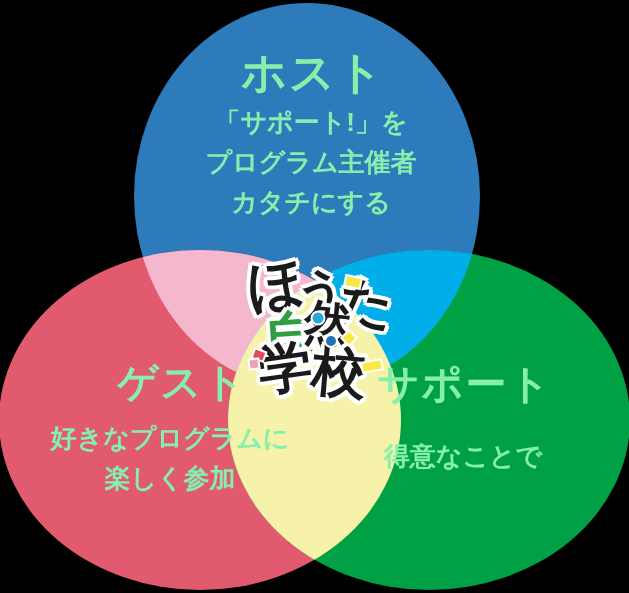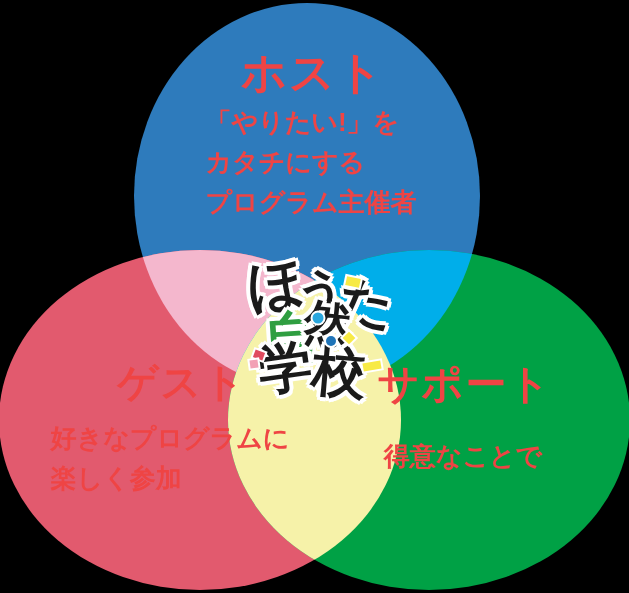--- a/index.html
+++ b/index.html
@@ -6,21 +6,22 @@
   .stage{
     position:relative;
     width:629px;height:593px;
     overflow:hidden;
     font-family:"Liberation Sans","DejaVu Sans",sans-serif;
   }
   .venn-svg{position:absolute;left:0;top:0;}
   .label{
     position:absolute;
     transform:translate(-50%,-50%);
-    color:#ef4444;
+    color:#86efac;
+    text-align:center;
     white-space:nowrap;
   }
   .set-title{font-weight:bold;letter-spacing:2px;}
   .title-host{left:313px;top:73px;font-size:45px;}
   .title-guest{left:182px;top:382px;font-size:40px;}
   .title-support{left:465px;top:384px;font-size:41px;}
   .set-desc{font-weight:600;font-size:26px;line-height:40px;}
   .desc-host{left:311px;top:162px;}
   .desc-guest{left:170px;top:458px;}
   .desc-support{left:463px;top:458px;font-family:Liberation Mono, monospace;}
@@ -80,23 +81,23 @@
     <g clip-path="url(#clipSupport)">
       <ellipse cx="307" cy="196" rx="173" ry="193" fill="#00aeea"></ellipse>
     </g>
     <g clip-path="url(#clipSupport)">
       <ellipse cx="200" cy="420" rx="201" ry="170" fill="#f6f2a9"></ellipse>
     </g>
   </svg>
 
   <div class="label set-title title-host">ホスト</div>
   <div class="label set-desc desc-host">
-    <div>「やりたい!」を</div>
+    <div>「サポート!」を</div>
+    <div>プログラム主催者</div>
     <div>カタチにする</div>
-    <div>プログラム主催者</div>
   </div>
 
   <div class="label set-title title-guest">ゲスト</div>
   <div class="label set-title title-support">サポート</div>
 
   <div class="label set-desc desc-guest">
     <div>好きなプログラムに</div>
     <div>楽しく参加</div>
   </div>
   <div class="label set-desc desc-support">

